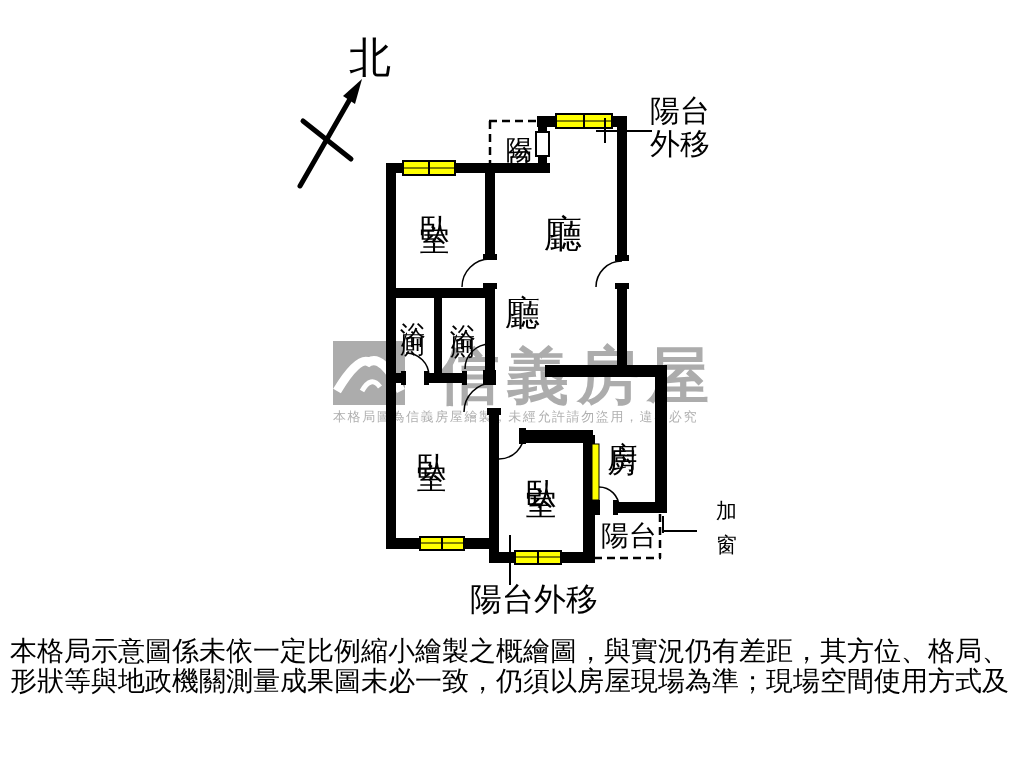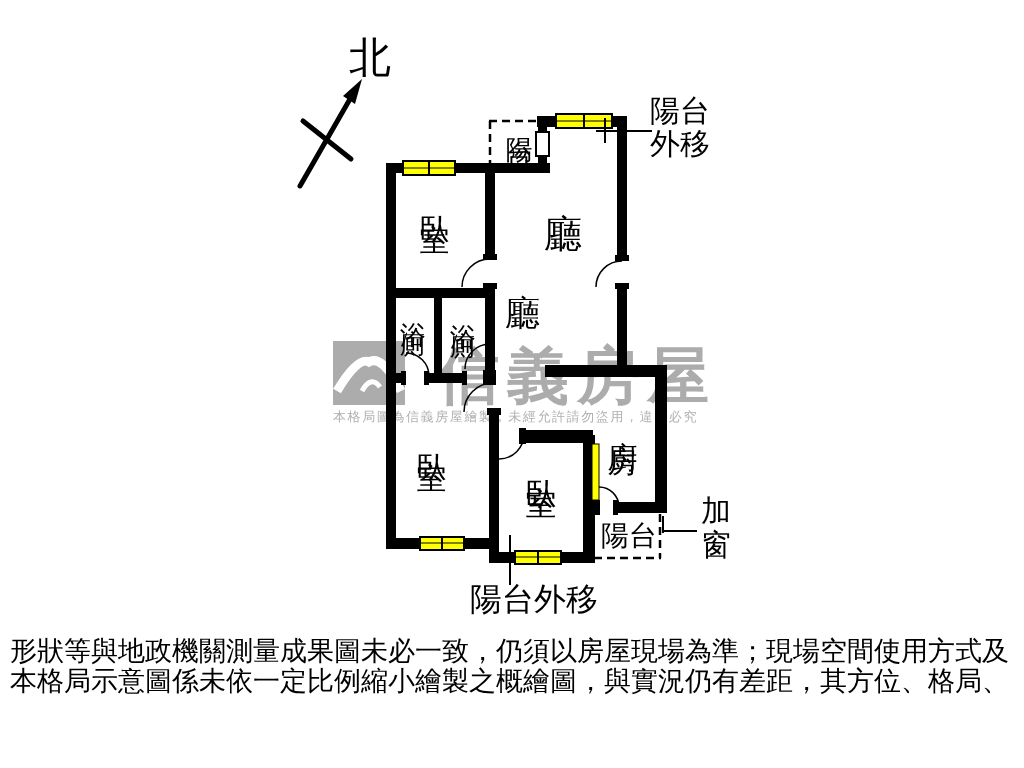--- a/index.html
+++ b/index.html
@@ -21,21 +21,21 @@
   #lbl-balcony-moved-top{left:650px;top:94px;width:70px;font-size:30px;line-height:33px;}
   #lbl-bedroom-top{left:419px;top:192px;font-size:30px;letter-spacing:7px;}
   #lbl-living-upper{left:544px;top:215px;font-size:38px;}
   #lbl-living-lower{left:505px;top:296px;font-size:35px;}
   #lbl-bath-left{left:399px;top:301px;font-size:26px;letter-spacing:7px;}
   #lbl-bath-right{left:449px;top:303px;font-size:26px;letter-spacing:7px;}
   #lbl-bedroom-left{left:416px;top:430px;font-size:30px;letter-spacing:7px;}
   #lbl-bedroom-mid{left:524px;top:456px;font-size:31px;letter-spacing:6px;}
   #lbl-kitchen{left:607px;top:417px;font-size:30px;letter-spacing:4px;}
   #lbl-balcony-bottom{left:601px;top:521px;font-size:28px;}
-  #lbl-add-window{left:701px;top:494px;width:36px;font-size:30px;line-height:34px;}
+  #lbl-add-window{left:701px;top:494px;width:36px;font-size:21px;line-height:34px;text-align:right;}
   #lbl-balcony-moved-bottom{left:470px;top:583px;font-size:32px;}
   
   #disclaimer{position:absolute;left:10px;top:636px;width:1008px;font-size:27px;
               line-height:30px;color:#000;}
 </style>
 </head>
 <body>
 
 <div id="stage">
 
@@ -164,17 +164,17 @@
   <div class="label vert" id="lbl-bath-left">浴廁</div>
   <div class="label vert" id="lbl-bath-right">浴廁</div>
   <div class="label vert" id="lbl-bedroom-left">臥室</div>
   <div class="label vert" id="lbl-bedroom-mid">臥室</div>
   <div class="label vert" id="lbl-kitchen">廚房</div>
   <div class="label" id="lbl-balcony-bottom">陽台</div>
   <div class="label wrap" id="lbl-add-window">加窗</div>
   <div class="label" id="lbl-balcony-moved-bottom">陽台外移</div>
 
   <div id="disclaimer">
+    <div>本格局示意圖係未依一定比例縮小繪製之概繪圖，與實況仍有差距，其方位、格局、</div>
     <div>形狀等與地政機關測量成果圖未必一致，仍須以房屋現場為準；現場空間使用方式及</div>
-    <div>本格局示意圖係未依一定比例縮小繪製之概繪圖，與實況仍有差距，其方位、格局、</div>
   </div>
 
 </div>
 
 </body></html>

